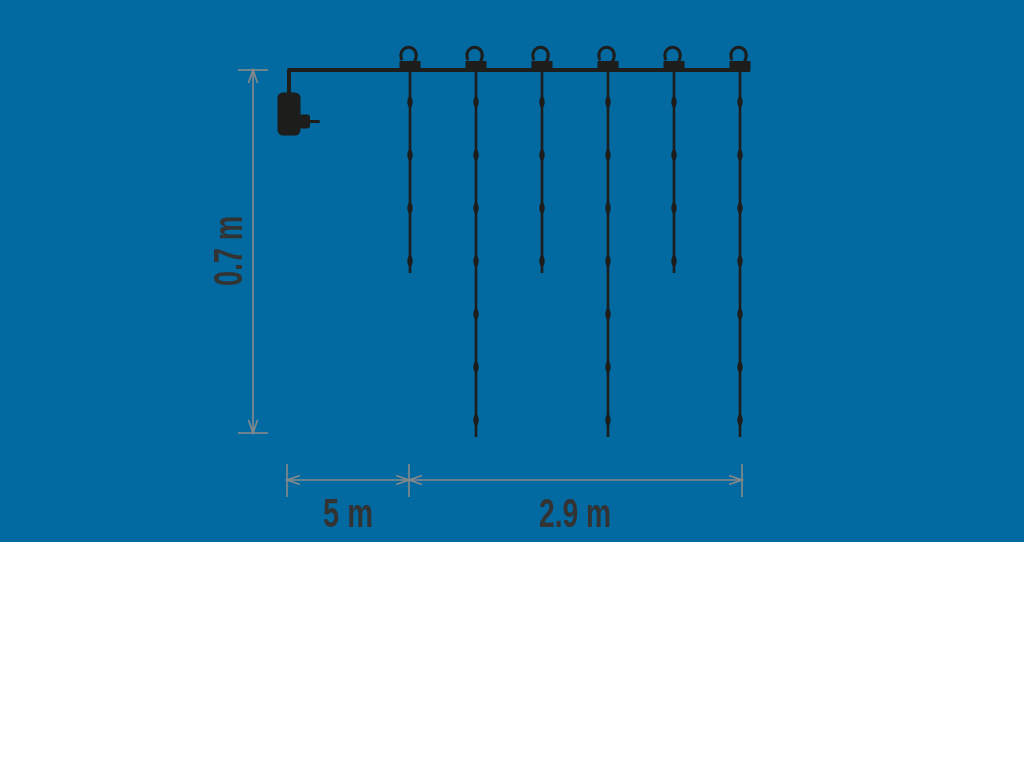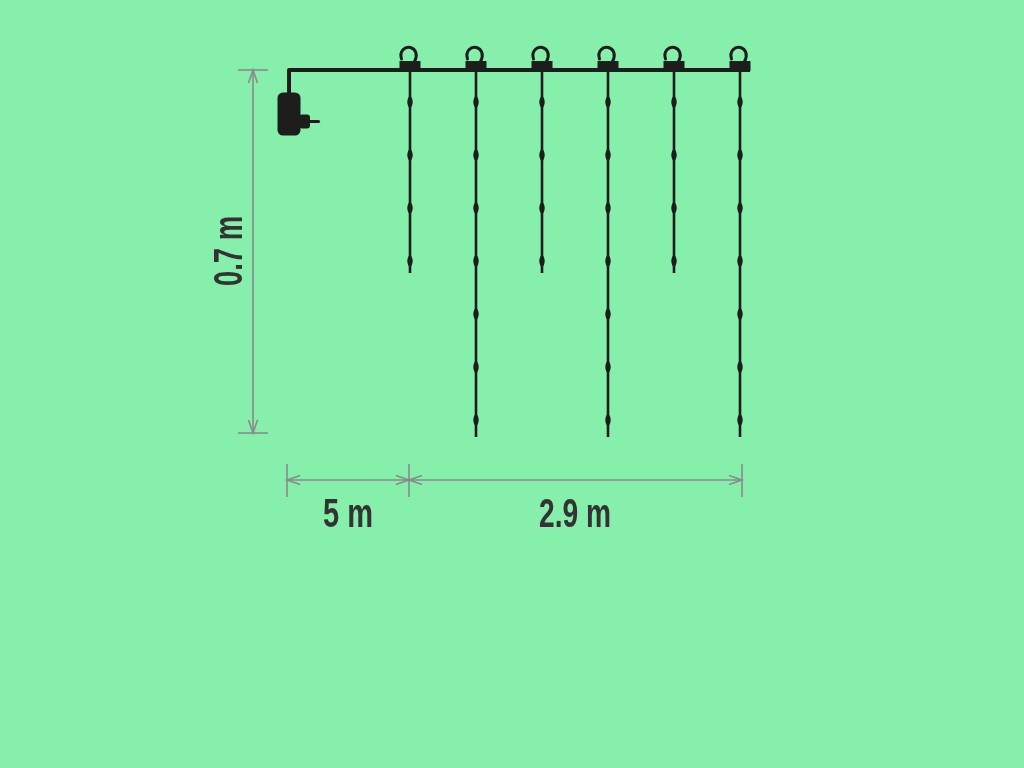--- a/index.html
+++ b/index.html
@@ -7,22 +7,22 @@
     padding: 0;
     background: #ffffff;
     width: 1024px;
     height: 768px;
     overflow: hidden;
     font-family: "Liberation Sans", sans-serif;
   }
   .stage {
     position: relative;
     width: 1024px;
-    height: 768px;
-    background: #86efac;
+    height: 542px;
+    background: #0369a1;
   }
   svg { display: block; }
   text.dim-label {
     font-family: "Liberation Sans", sans-serif;
     font-weight: bold;
   }
 </style>
 </head>
 <body>
 

